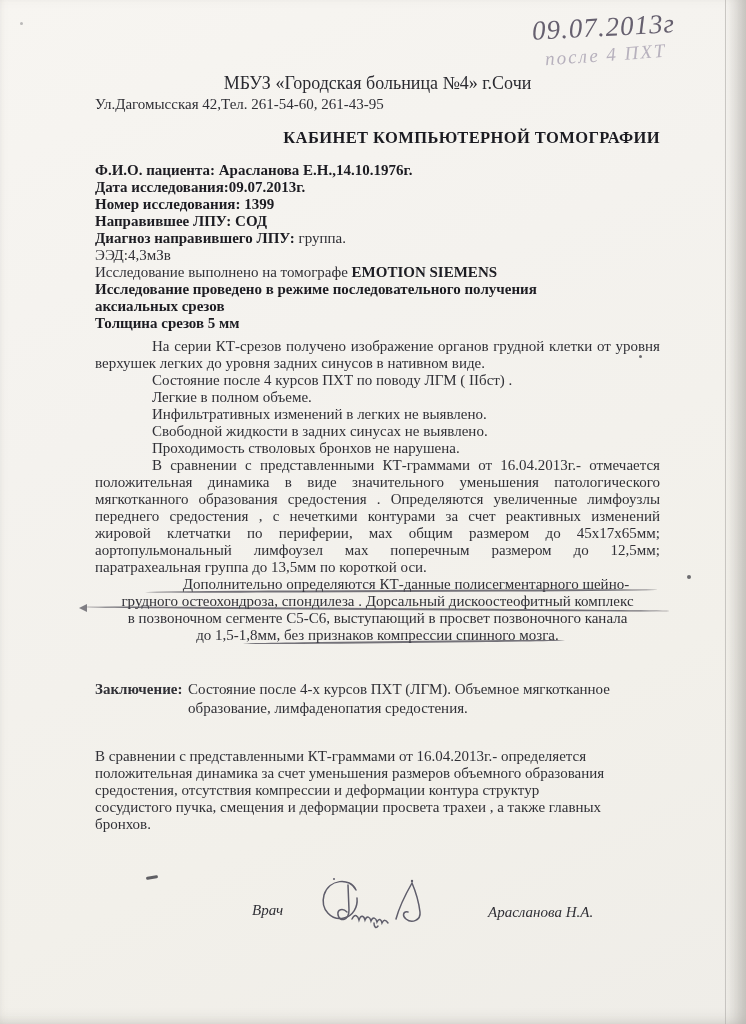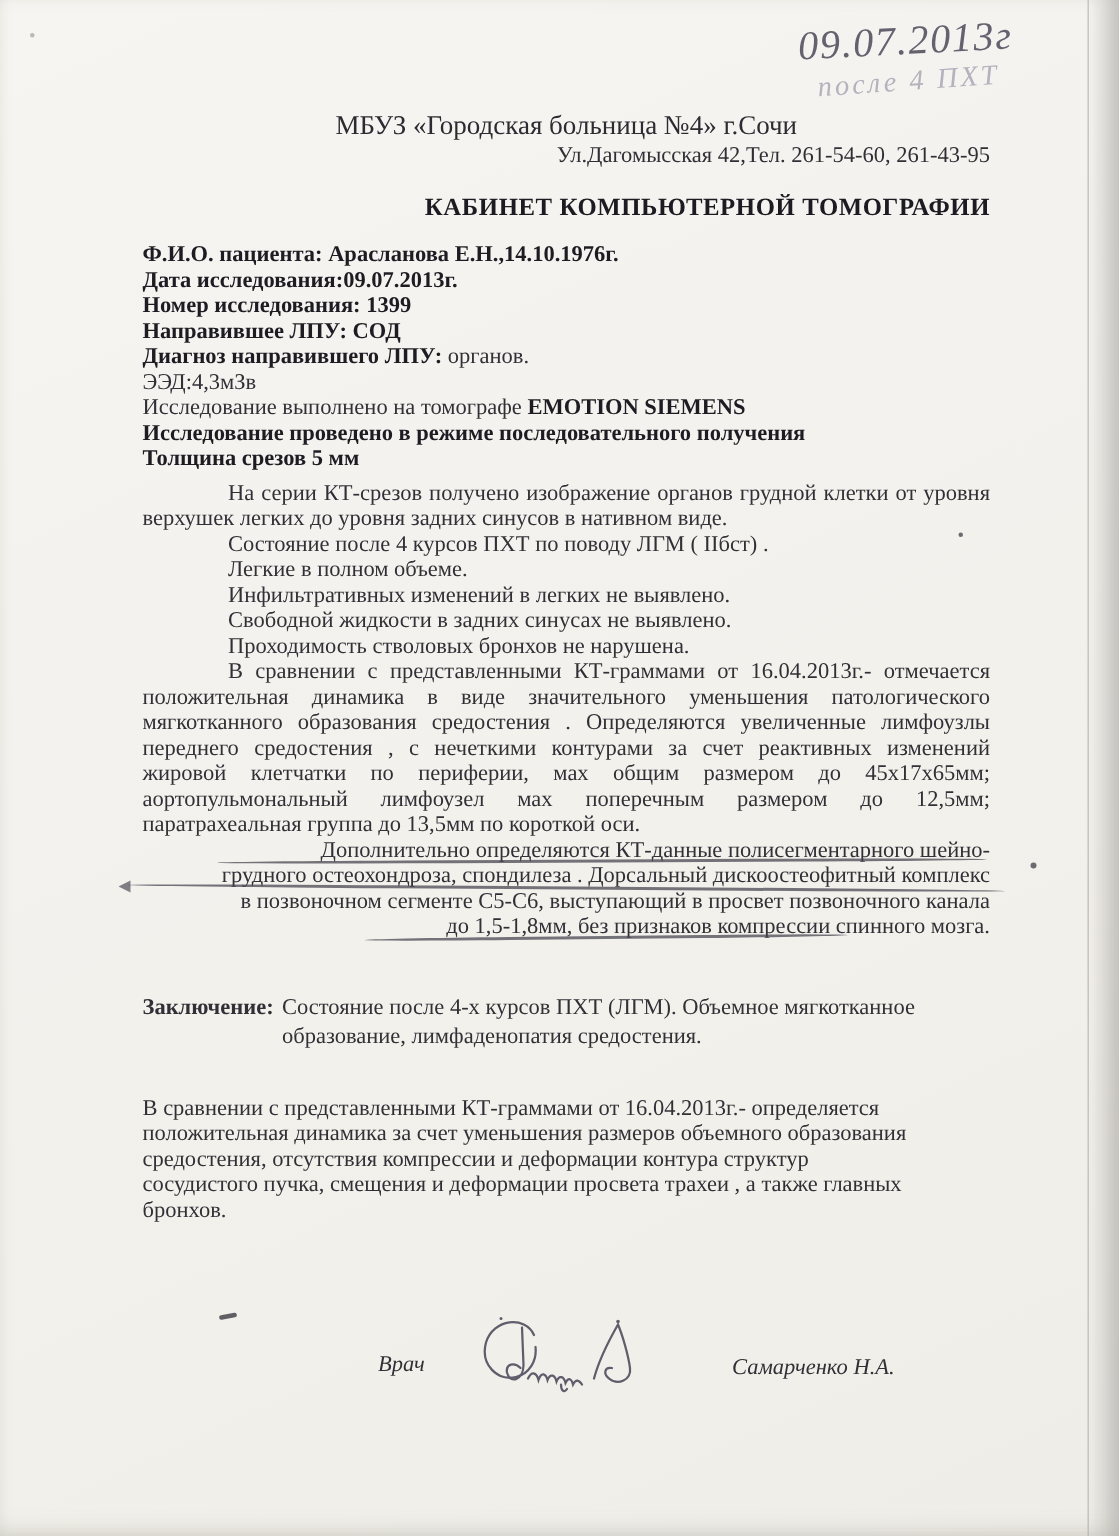--- a/index.html
+++ b/index.html
@@ -14,29 +14,29 @@
     box-shadow:inset -14px 0 16px -10px rgba(140,136,130,.45),
                inset 0 -12px 14px -10px rgba(150,146,140,.30),
                inset 6px 0 10px -8px rgba(170,166,160,.25);
   }
   .edge-right{position:absolute;top:0;right:0;width:20px;height:100%;
     background:linear-gradient(to right,rgba(186,183,178,0),rgba(186,183,178,.45));
     border-left:1px solid rgba(170,167,162,.35);}
   .col{margin:0 86px 0 95px;width:565px;}
   p{margin:0;}
   .org-name{margin-top:72px;text-align:center;font-size:18px;line-height:22px;color:#2b2b31;}
-  .org-address{text-align:right;font-size:15px;line-height:20px;color:#2f2f35;font-family:Liberation Serif, serif;}
+  .org-address{text-align:left;font-size:15px;line-height:20px;color:#2f2f35;font-family:Liberation Serif, serif;}
   .doc-title{margin-top:14px;text-align:right;font-size:16.5px;line-height:20px;font-weight:bold;color:#1b1b21;letter-spacing:.4px;}
   .info{margin-top:14px;text-align:left;font-size:15px;line-height:17px;}
   .info .b{font-weight:bold;color:#1c1c22;}
   .findings{margin-top:6px;font-size:15px;line-height:17px;}
   .para-justify{text-align:justify;text-indent:57px;}
   .find-line{text-indent:57px;}
   .p3-wrap{position:relative;}
-  .p3{white-space:pre-line;text-indent:57px;text-align:right;}
+  .p3{white-space:pre-line;text-indent:57px;text-align:center;}
   .hand-line{position:absolute;height:2px;background:rgba(66,65,76,.72);border-radius:60%/100%;}
   .hl-1{top:14px;left:50px;width:513px;transform:rotate(-.25deg);}
   .hl-2{top:31.5px;left:-10px;width:585px;transform:rotate(.4deg);}
   .hl-3{top:65px;left:148px;width:322px;transform:rotate(-.6deg);height:2px;}
   .hl-arrow{position:absolute;top:27.5px;left:-16px;width:0;height:0;
     border-top:4px solid transparent;border-bottom:4px solid transparent;
     border-right:8px solid rgba(66,65,76,.65);}
   .conclusion{margin-top:36px;display:flex;font-size:15px;line-height:19px;}
   .conclusion .label{flex:0 0 93px;font-weight:bold;}
   .conclusion .text{width:455px;}
@@ -69,24 +69,25 @@
     <p class="org-name">МБУЗ «Городская больница №4»  г.Сочи</p>
     <p class="org-address">Ул.Дагомысская 42,Тел. 261-54-60, 261-43-95</p>
 
     <p class="doc-title">КАБИНЕТ КОМПЬЮТЕРНОЙ ТОМОГРАФИИ</p>
 
     <div class="info">
       <div><span class="b">Ф.И.О. пациента:</span> <span class="b">Арасланова Е.Н.,14.10.1976г.</span></div>
       <div><span class="b">Дата исследования:</span><span class="b">09.07.2013г.</span></div>
       <div><span class="b">Номер исследования:</span> <span class="b">1399</span></div>
       <div><span class="b">Направившее ЛПУ:</span> <span class="b">СОД</span></div>
-      <div><span class="b">Диагноз направившего ЛПУ:</span> <span>органов.</span></div>
+      <div><span class="b">Диагноз направившего ЛПУ:</span> <span>группа.</span></div>
       <div>ЭЭД:4,3мЗв</div>
       <div><span>Исследование выполнено на томографе</span> <span class="b">EMOTION SIEMENS</span></div>
       <div class="b">Исследование проведено в режиме последовательного  получения</div>
+      <div class="b">аксиальных срезов</div>
       <div class="b">Толщина срезов 5 мм</div>
     </div>
 
     <div class="findings">
       <p class="para-justify">На серии КТ-срезов получено изображение органов грудной клетки от уровня верхушек легких до уровня задних синусов в нативном виде.</p>
       <p class="find-line">Состояние после 4 курсов ПХТ по поводу ЛГМ ( IIбст) .</p>
       <p class="find-line">Легкие в полном объеме.</p>
       <p class="find-line">Инфильтративных изменений в легких не выявлено.</p>
       <p class="find-line">Свободной жидкости в задних синусах не выявлено.</p>
       <p class="find-line">Проходимость стволовых бронхов не нарушена.</p>
@@ -122,21 +123,21 @@
       <g fill="none" stroke="#4b4a5a" stroke-width="1.5" stroke-linecap="round" opacity="0.88">
         <path d="M44,22 C38,9 17,11 12,27 C8,42 20,53 32,50 C41,48 46,39 45,30"></path>
         <path d="M36,17 L37,42 C37,52 28,55 26,47 C25,41 31,40 35,44"></path>
         <path d="M40,51 c3,-6 6,-3 7,1 c2,-6 5,-4 6,0 c2,-5 5,-3 6,1 c2,-5 5,-3 6,1 c2,-4 4,-3 5,1 c2,-4 4,-3 6,0"></path>
         <path d="M62,55 c0,4 2,6 4,3"></path>
         <path d="M84,51 C88,36 96,22 100,15 C103,22 107,36 108,44 C109,52 100,56 94,51 C90,48 91,43 96,44"></path>
         <circle cx="100" cy="13" r="1.2" fill="#4b4a5a" stroke="none"></circle>
         <circle cx="22" cy="11" r="1" fill="#4b4a5a" stroke="none"></circle>
       </g>
     </svg>
-    <span class="sig-name">Самарченко Н.А.</span>
+    <span class="sig-name">Арасланова Н.А.</span>
   </div>
 
   <div class="speck speck-1"></div>
   <div class="speck speck-2"></div>
   <div class="speck speck-3"></div>
   <div class="dash-mark"></div>
 
   <div class="edge-right"></div>
 </div>
 

